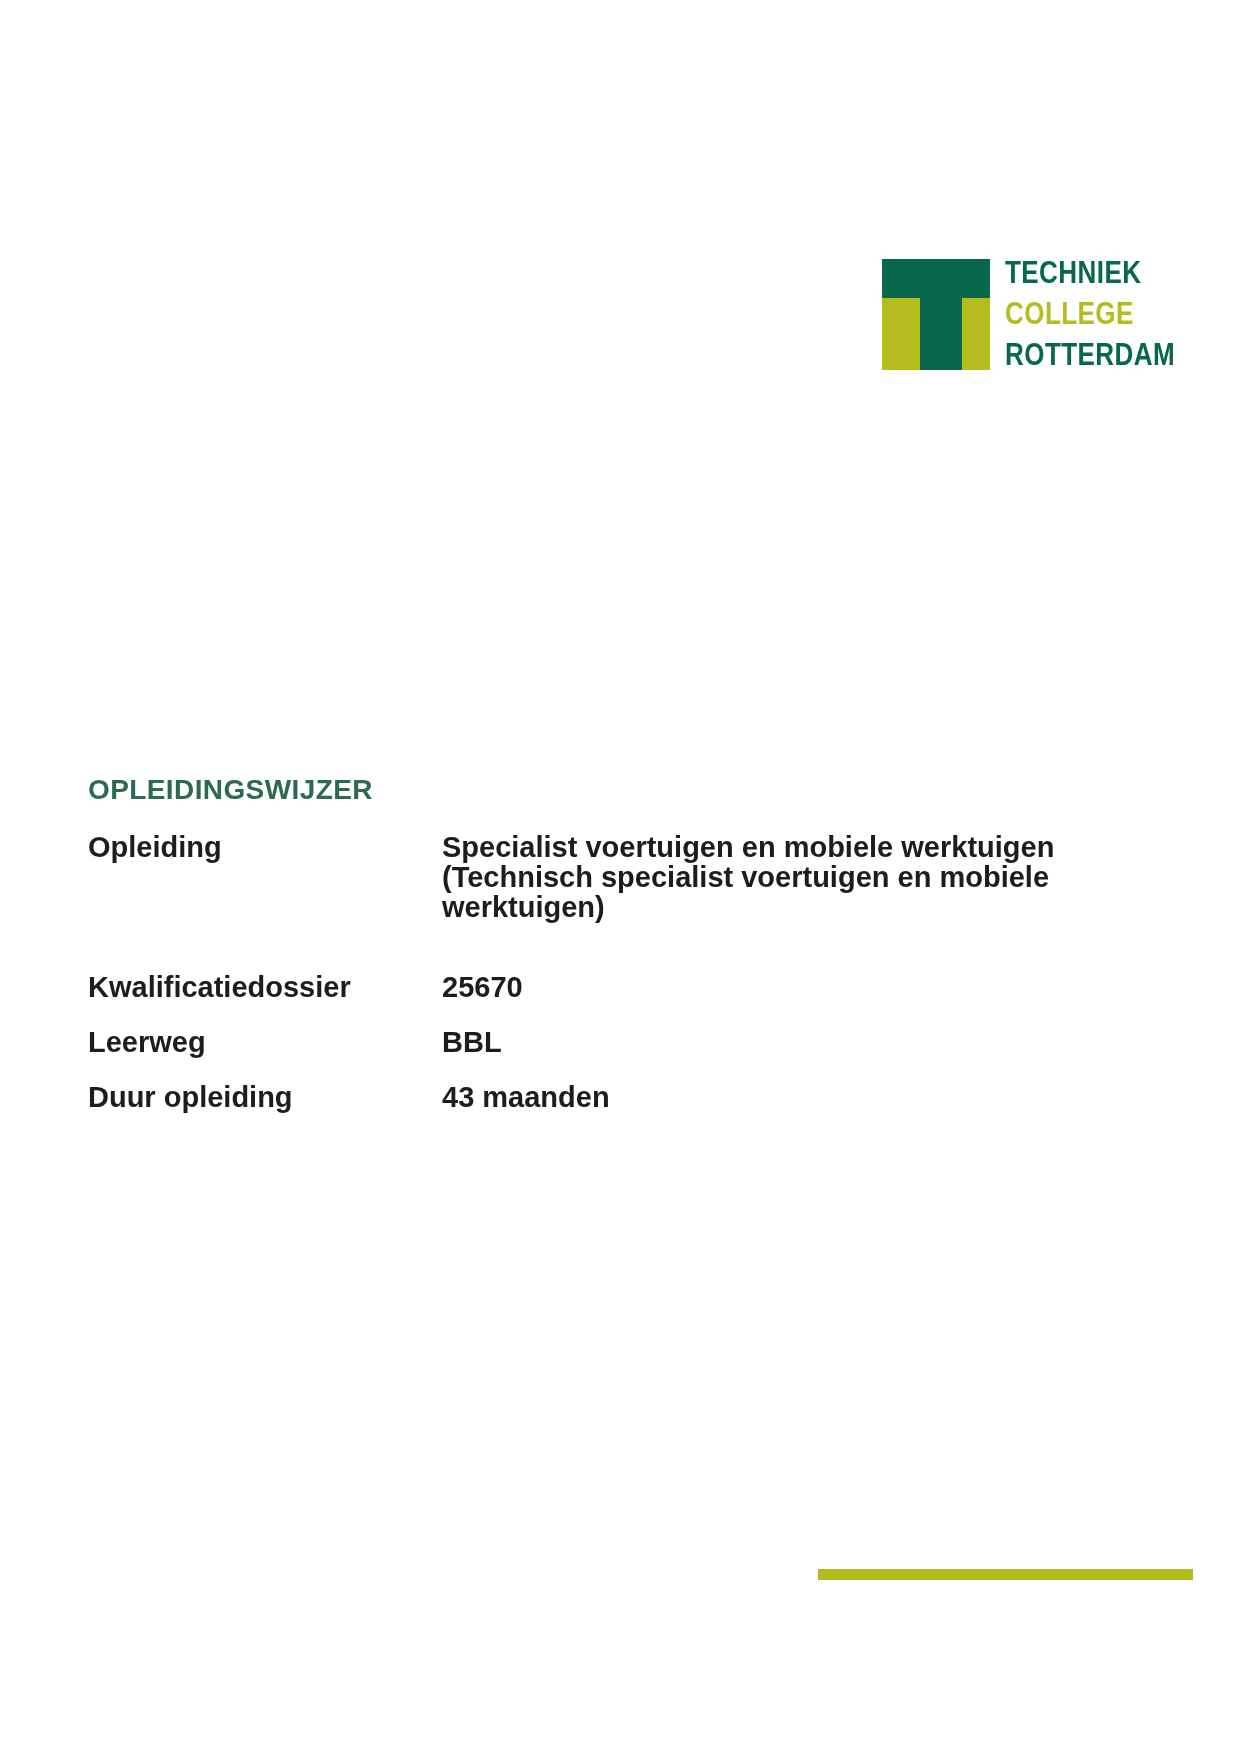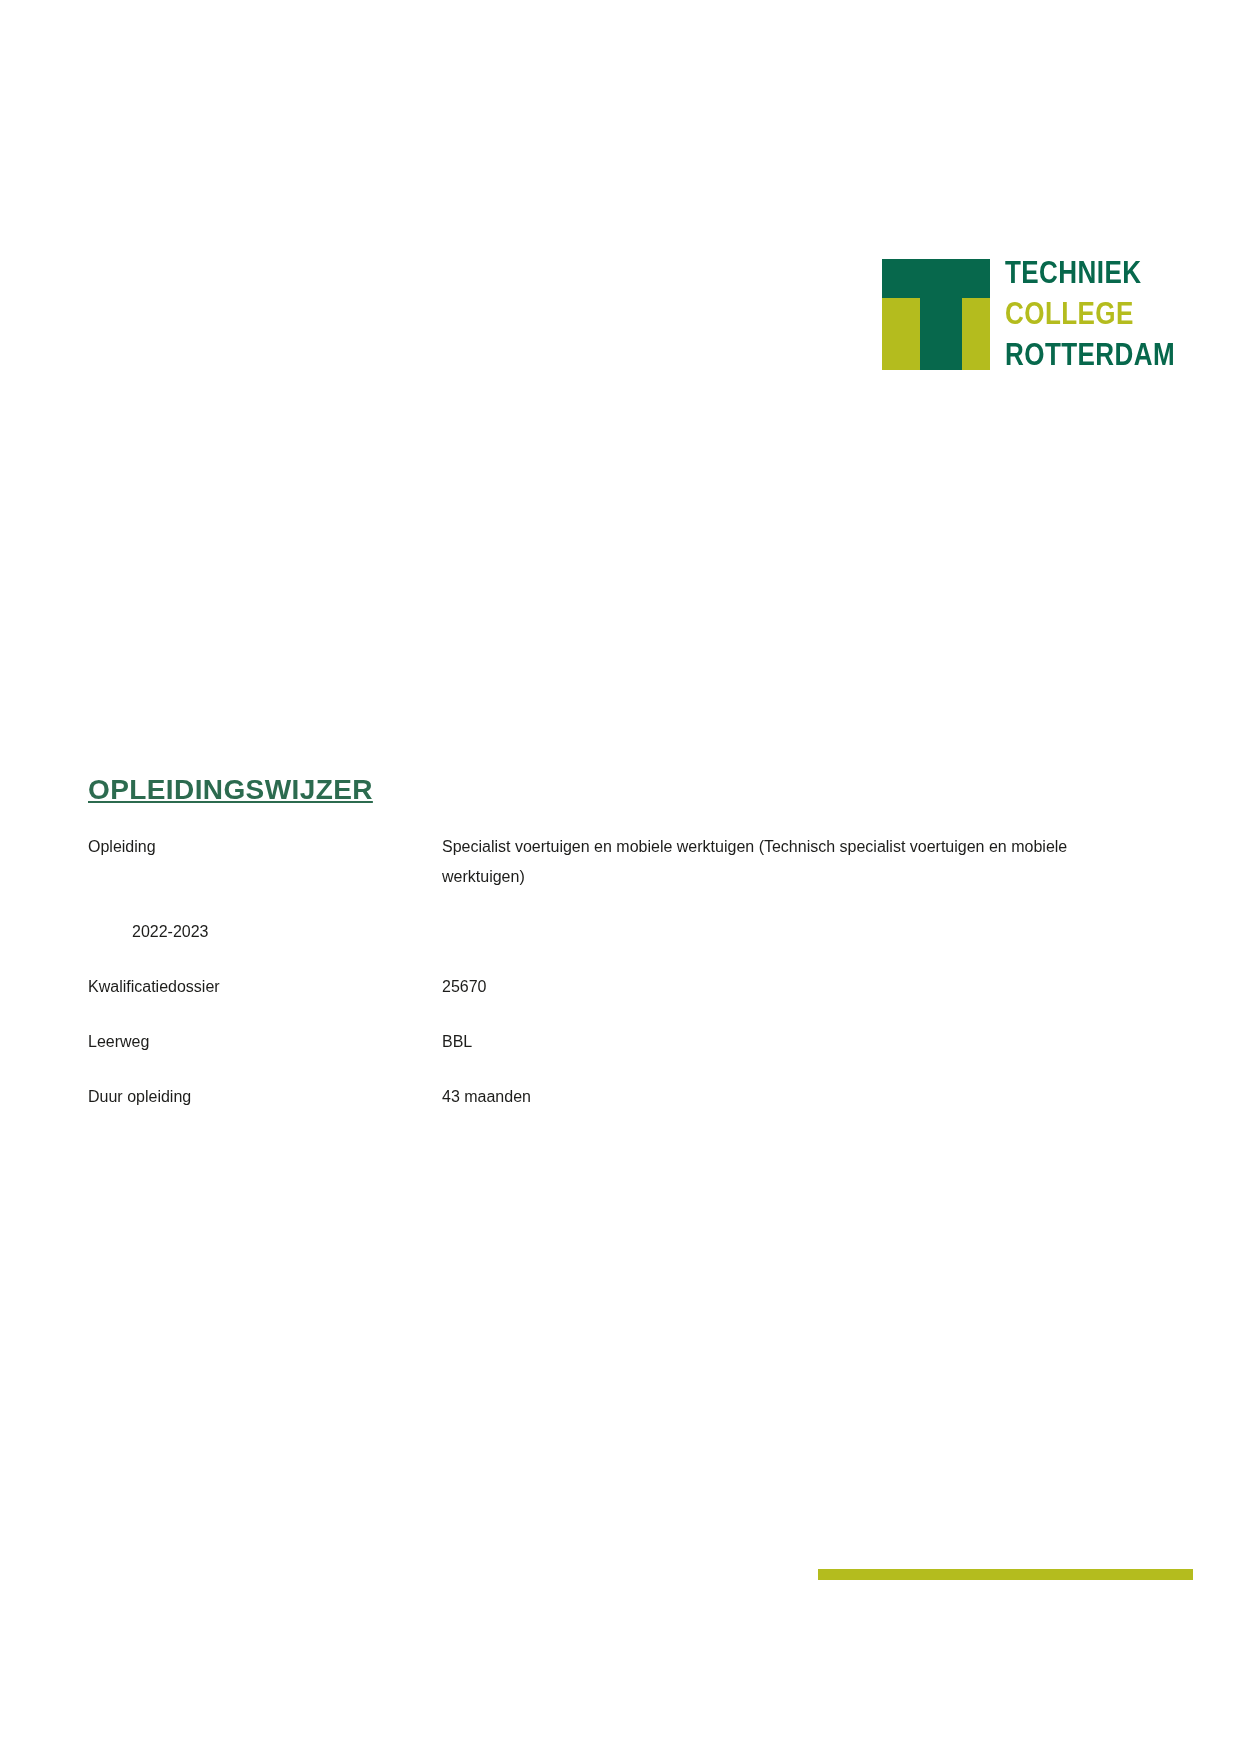--- a/index.html
+++ b/index.html
@@ -64,32 +64,31 @@
   .heading {
     position: absolute;
     left: 88px;
     top: 773px;
     margin: 0;
     font-size: 28px;
     line-height: 34px;
     font-weight: 700;
     letter-spacing: 0.4px;
     color: var(--heading-green, #2C6B4F);
-    text-decoration: underline;
   }
 
   
   .fields {
     position: absolute;
     left: 88px;
     top: 832px;
     width: 1060px;
-    font-size: 16px;
+    font-size: 29px;
     line-height: 30px;
-    font-weight: 400;
+    font-weight: 700;
     color: var(--text, #1d1d1b);
   }
   .field-row {
     display: flex;
     align-items: flex-start;
     margin-bottom: 25px;
   }
   .field-label {
     width: 310px;
     flex: 0 0 310px;
@@ -132,21 +131,20 @@
   </div>
 
   <h1 class="heading">OPLEIDINGSWIJZER</h1>
 
   <div class="fields">
     <div class="field-row">
       <div class="field-label">Opleiding</div>
       <div class="field-value">Specialist voertuigen en mobiele werktuigen (Technisch specialist voertuigen en mobiele werktuigen)</div>
     </div>
     <div class="field-row">
-      <div class="field-value">2022-2023</div>
     </div>
     <div class="field-row">
       <div class="field-label">Kwalificatiedossier</div>
       <div class="field-value">25670</div>
     </div>
     <div class="field-row">
       <div class="field-label">Leerweg</div>
       <div class="field-value">BBL</div>
     </div>
     <div class="field-row">

